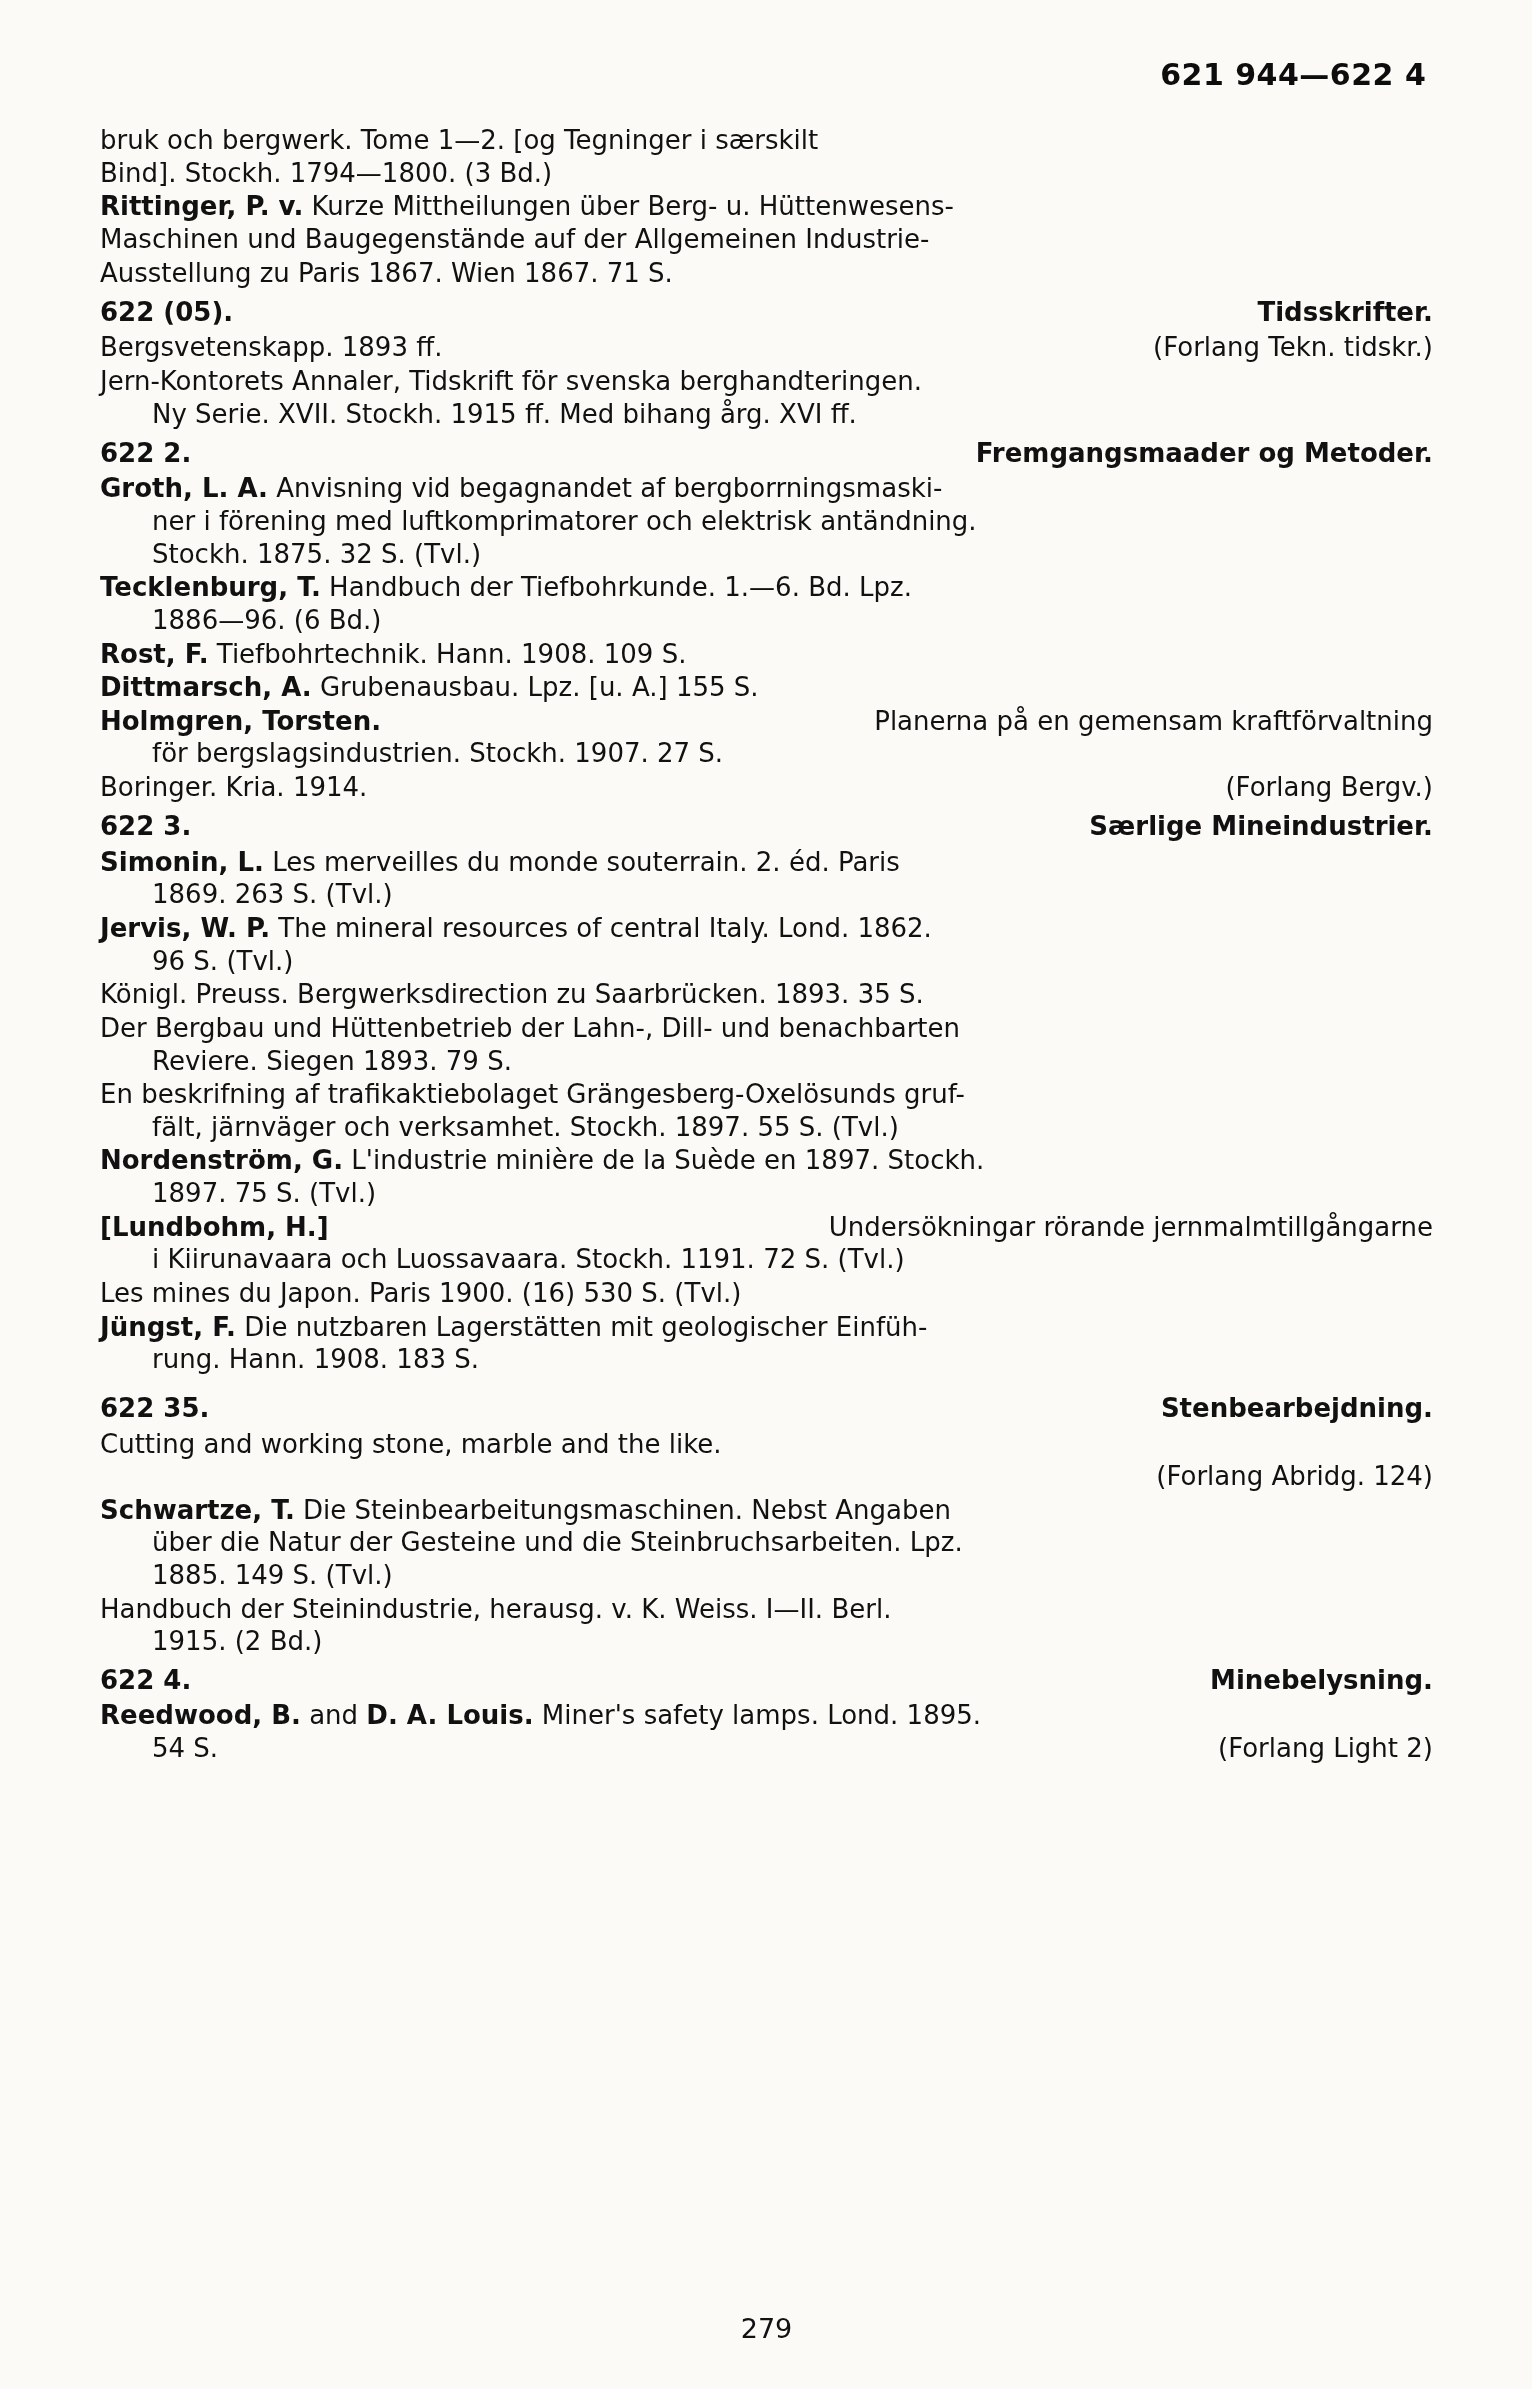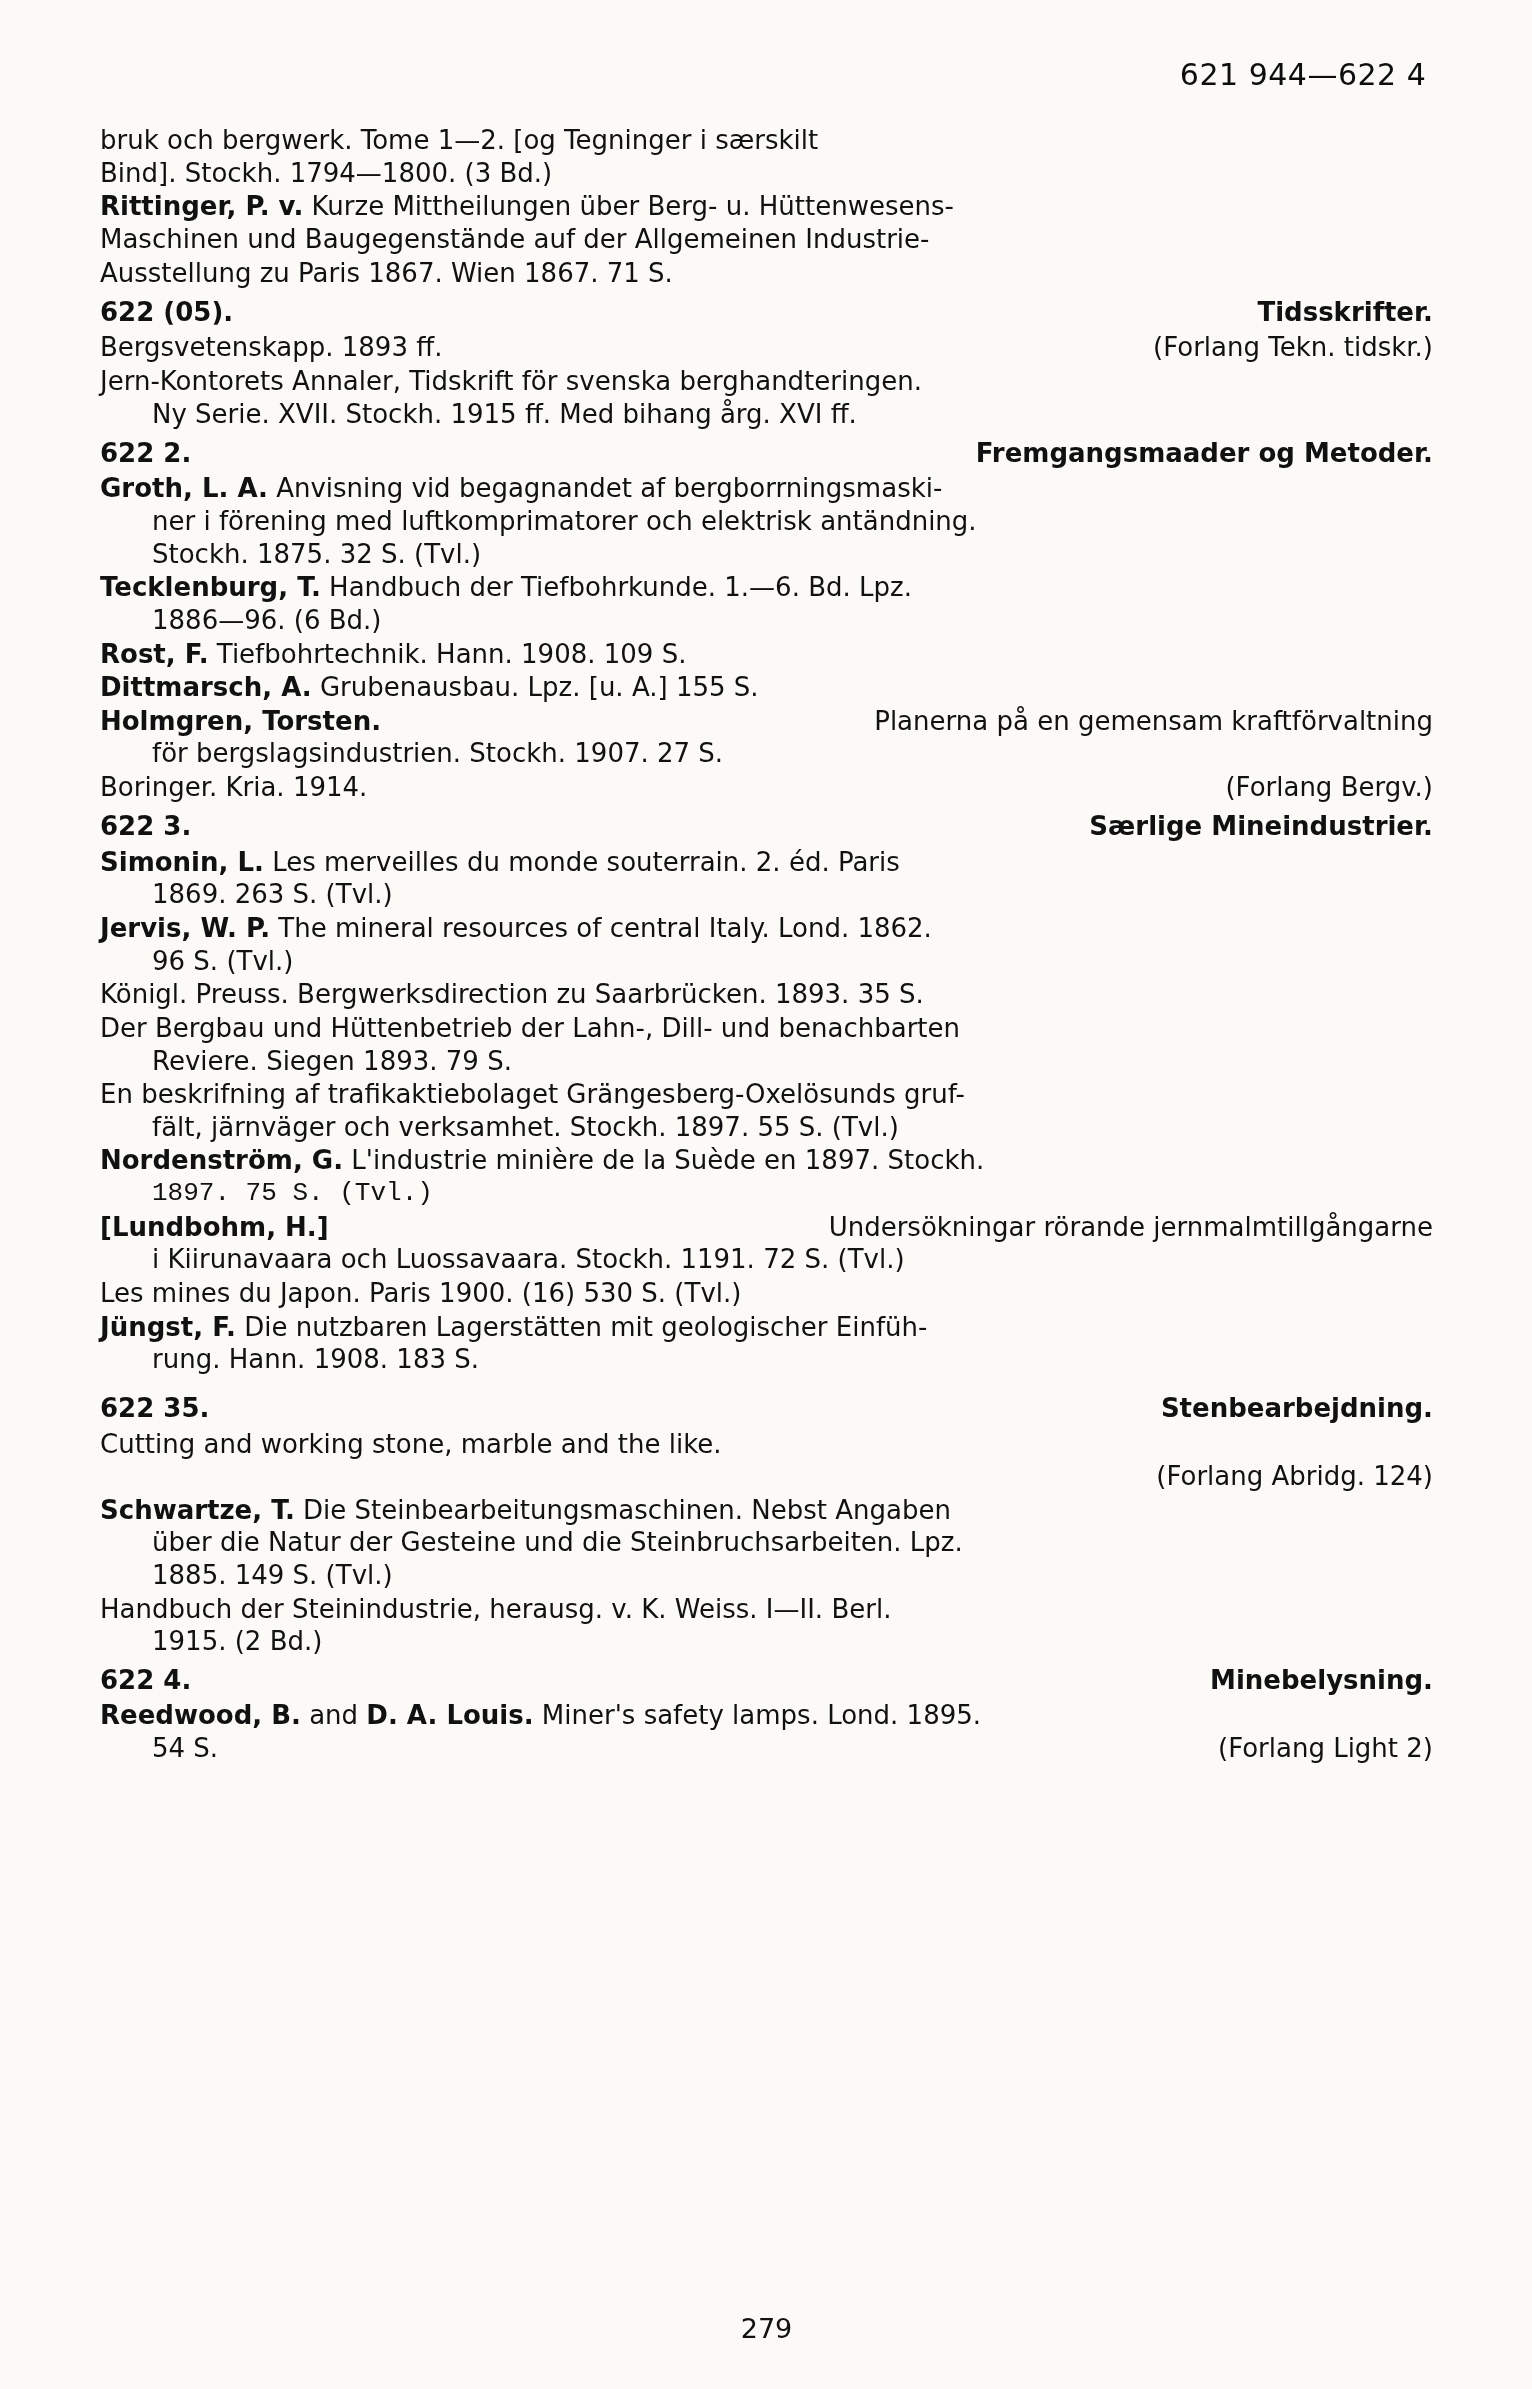--- a/index.html
+++ b/index.html
@@ -24,21 +24,21 @@
     padding: 0;
   }
   .page-inner {
     position: absolute;
     left: 100px;
     top: 57px;
     width: 1333px;
   }
   .running-head {
     text-align: right;
-    font-weight: normal;
+    font-weight: bold;
     font-size: 30px;
     letter-spacing: 0.5px;
     margin-bottom: 32px;
     padding-right: 6.7px;
     color: #0d0d0d;
   }
   .entries {
     font-size: 26px;
     line-height: 1.255;
   }
@@ -178,21 +178,21 @@
         <div style="padding-left:52px;">Reviere. Siegen 1893. 79 S.</div>
       </div>
 
       <div class="entry flush">
         <div>En beskrifning af trafikaktiebolaget Grängesberg-Oxelösunds gruf-</div>
         <div style="padding-left:52px;">fält, järnväger och verksamhet. Stockh. 1897. 55 S. (Tvl.)</div>
       </div>
 
       <div class="entry flush">
         <div><span class="b">Nordenström, G.</span> <span>L'industrie minière de la Suède en 1897. Stockh.</span></div>
-        <div style="padding-left:52px;font-family:Liberation Mono, monospace;">1897. 75 S. (Tvl.)</div>
+        <div style="padding-left:52px;">1897. 75 S. (Tvl.)</div>
       </div>
 
       <div class="entry flush">
         <div class="two-col-line">
           <span class="b">[Lundbohm, H.]</span>
           <span>Undersökningar rörande jernmalmtillgångarne</span>
         </div>
         <div style="padding-left:52px;">i Kiirunavaara och Luossavaara. Stockh. 1191. 72 S. (Tvl.)</div>
       </div>
 

